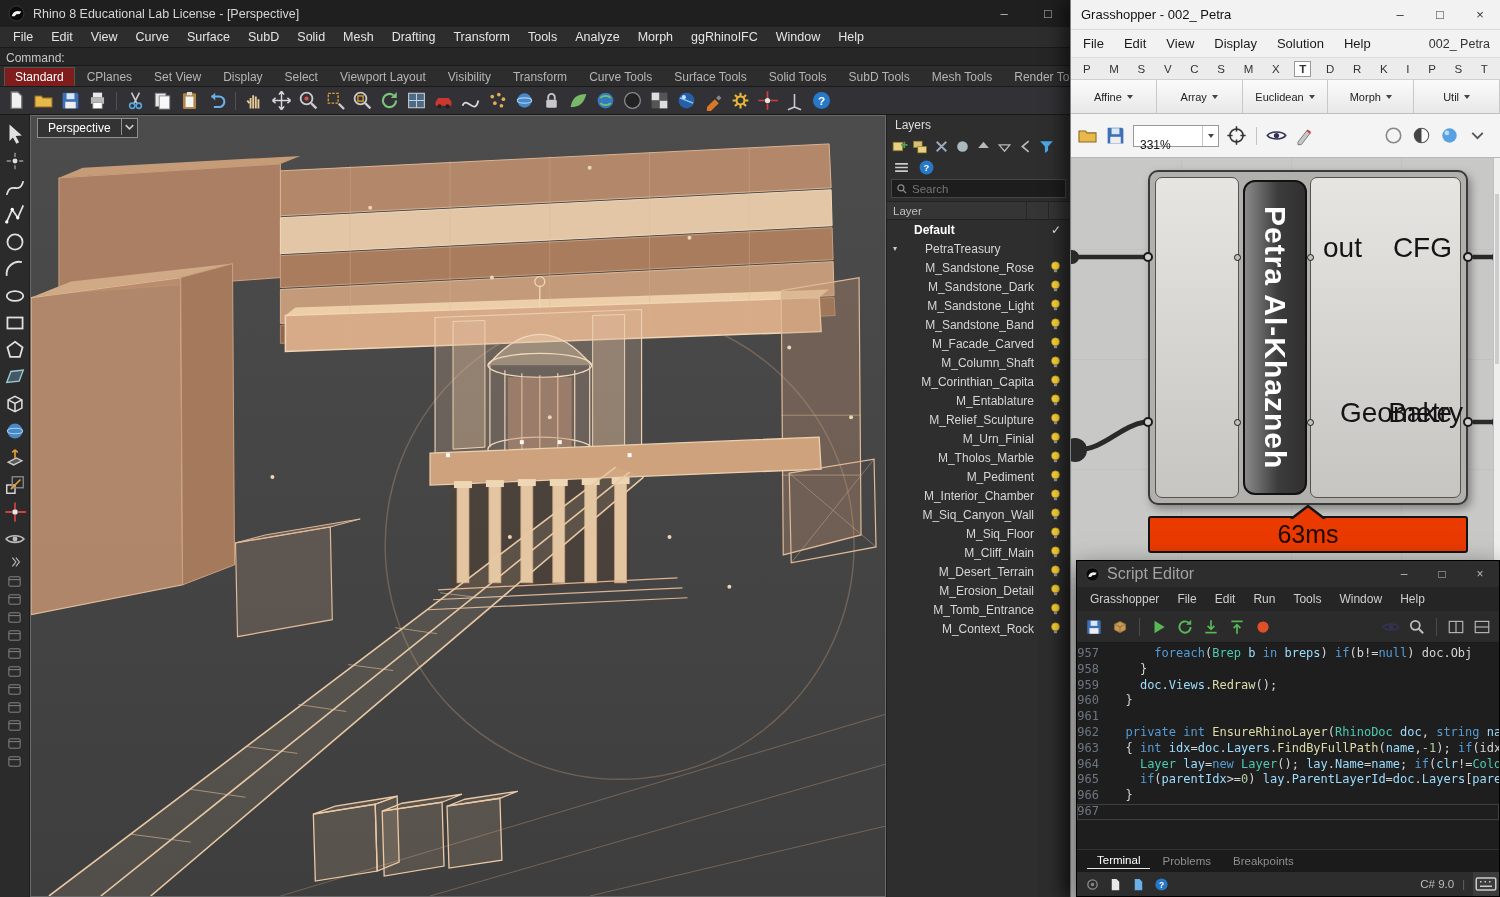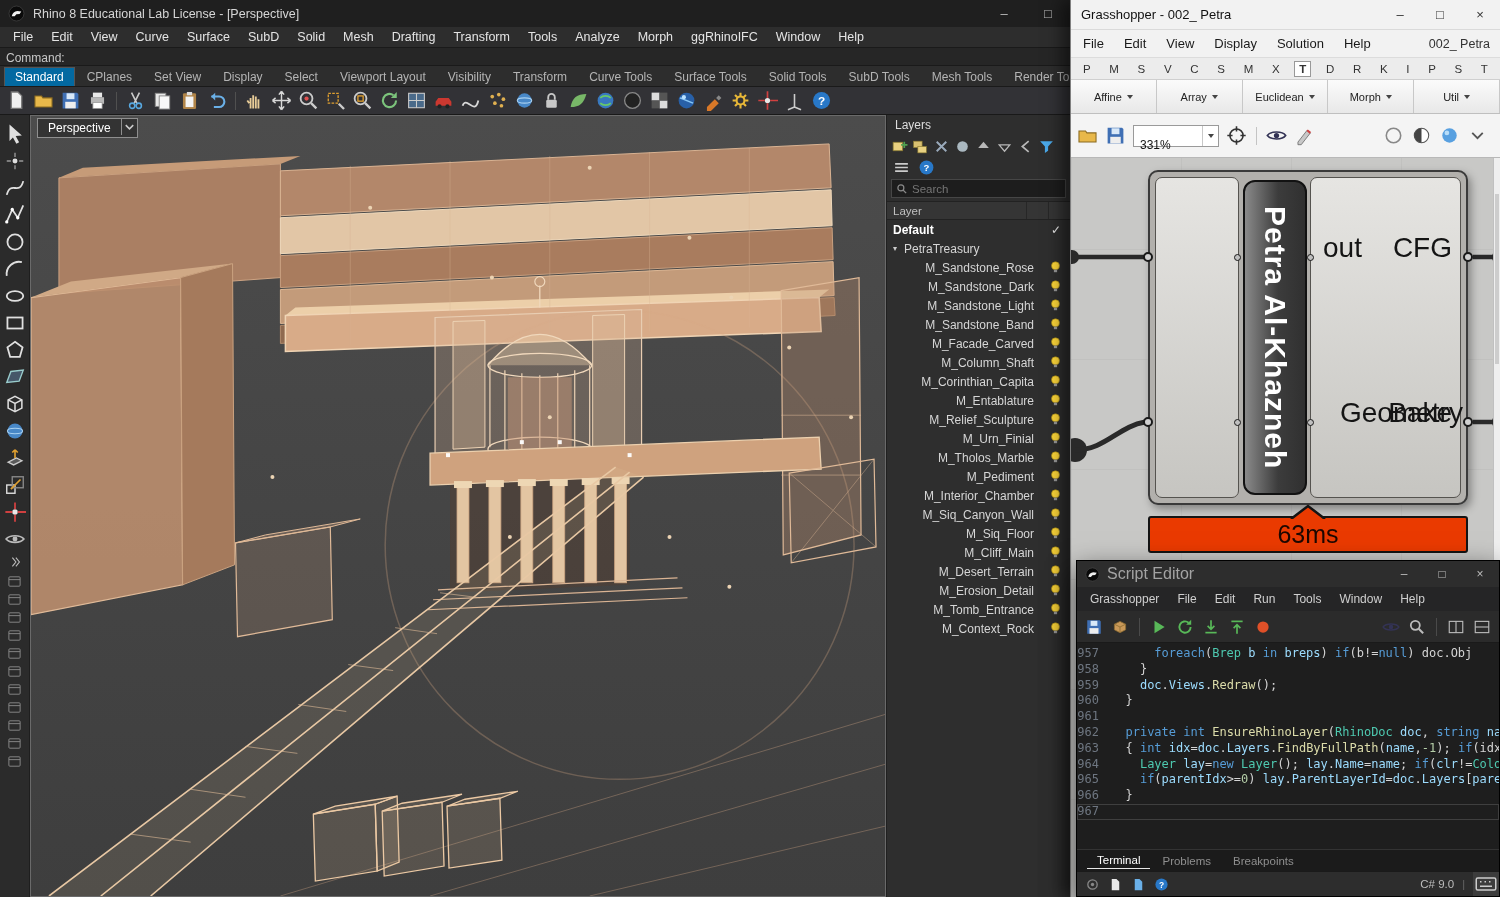--- a/index.html
+++ b/index.html
@@ -10,21 +10,21 @@
   #rhino { position:absolute; left:0; top:0; width:1070px; height:897px; background:#2d2d2d; }
   .rh-titlebar { display:flex; align-items:center; height:27px; background:#1f1f1f; padding-left:8px; gap:8px; }
   .app-icon { width:17px; height:17px; flex:none; }
   .rh-title { font-size:12.5px; color:#d6d6d6; flex:1; white-space:nowrap; }
   .win-btn { width:44px; height:100%; display:flex; align-items:center; justify-content:center; color:#bdbdbd; font-size:13px; }
   .rh-menubar { display:flex; align-items:center; height:21px; background:#2d2d2d; padding-left:4px; border-bottom:1px solid #1a1a1a; }
   .menu-item { padding:0 9px; font-size:12.5px; color:#e4e4e4; white-space:nowrap; }
   .rh-command { height:18px; background:#262626; display:flex; align-items:flex-end; padding-left:6px; font-size:12px; color:#c8c8c8; border-bottom:1px solid #1a1a1a; }
   .rh-tabbar { display:flex; align-items:flex-end; height:21px; background:#2d2d2d; padding-left:4px; gap:2px; border-bottom:1px solid #1a1a1a; overflow:hidden; }
   .rh-tab { padding:2px 10px; font-size:12px; color:#b4b4b4; white-space:nowrap; }
-  .rh-tab.active { background:#0369a1; color:#fff; border:1px solid #555; border-bottom:none; }
+  .rh-tab.active { background:#7f1d1d; color:#fff; border:1px solid #555; border-bottom:none; }
   .rh-toolbar { display:flex; align-items:center; height:28px; background:#323236; padding-left:6px; gap:6px; border-bottom:1px solid #191919; overflow:hidden; }
   .tb-icon { width:21px; height:21px; flex:none; }
   .tb-sep { width:1px !important; height:18px !important; background:#505050; margin:0 2px; }
   .rh-main { position:relative; height:782px; display:flex; }
   .rh-side { width:30px; background:#2b2b2b; display:flex; flex-direction:column; align-items:center; padding-top:8px; gap:5px; border-right:1px solid #1e1e1e; overflow:hidden; }
   .side-icon { width:22px; height:22px; flex:none; }
   .mini-icon { width:15px; height:15px; flex:none; opacity:.85; }
   .rh-viewport { position:relative; flex:1; background:linear-gradient(#4c4c4c,#3e3e3e); border:1px solid #6a6a6a; overflow:hidden; }
   .vp-tab { position:absolute; left:6px; top:2px; display:flex; background:#333; border:1px solid #8f8f8f; z-index:2; }
   .vp-label { padding:2px 10px; font-size:12px; color:#fff; }
@@ -39,21 +39,21 @@
   .lp-menu { display:flex; align-items:center; gap:8px; padding:1px 6px; height:20px; }
   .lp-search { margin:2px 4px 3px 4px; height:19px; background:#1d1d1d; border:1px solid #464646; display:flex; align-items:center; padding:0 4px; gap:4px; }
   .lp-search input { flex:1; background:transparent; border:none; outline:none; color:#ccc; font-size:11.5px; font-family:inherit; min-width:0; }
   .lp-colhdr { height:19px; display:flex; align-items:center; background:#353535; border-top:1px solid #222; border-bottom:1px solid #222; color:#c0c0c0; font-size:11.5px; }
   .lp-colhdr .name { flex:1; padding-left:6px; }
   .hdr-col { width:22px; height:100%; border-left:1px solid #272727; }
   .layer-list { flex:1; overflow:hidden; }
   .layer-row { display:flex; align-items:center; height:19px; padding:0 4px 0 6px; color:#d6d6d6; }
   .lr-arrow { display:none; width:11px; font-size:8px; color:#ccc; flex:none; }
   .has-parent .lr-arrow { display:block; }
-  .lr-name { flex:1; white-space:nowrap; overflow:hidden; }
+  .lr-name { flex:1; white-space:nowrap; overflow:hidden;margin-left:21px; }
   .child .lr-name { text-align:right; padding-right:10px; }
   .bold .lr-name { font-weight:bold; color:#fff; }
   .lr-check { width:20px; display:none; color:#e8e8e8; text-align:center; flex:none; }
   .has-check .lr-check { display:block; }
   .lr-bulb { width:22px; display:none; justify-content:center; flex:none; }
   .has-bulb .lr-bulb { display:flex; }
 
   
   #gh { position:absolute; left:1070px; top:0; width:430px; height:897px; background:#f0f0f0; border-left:1px solid #808080; box-shadow:-8px 0 16px rgba(0,0,0,.5); }
   .gh-titlebar { height:30px; display:flex; align-items:center; background:#f2f2f2; border-bottom:1px solid #dadada; padding-left:10px; }

